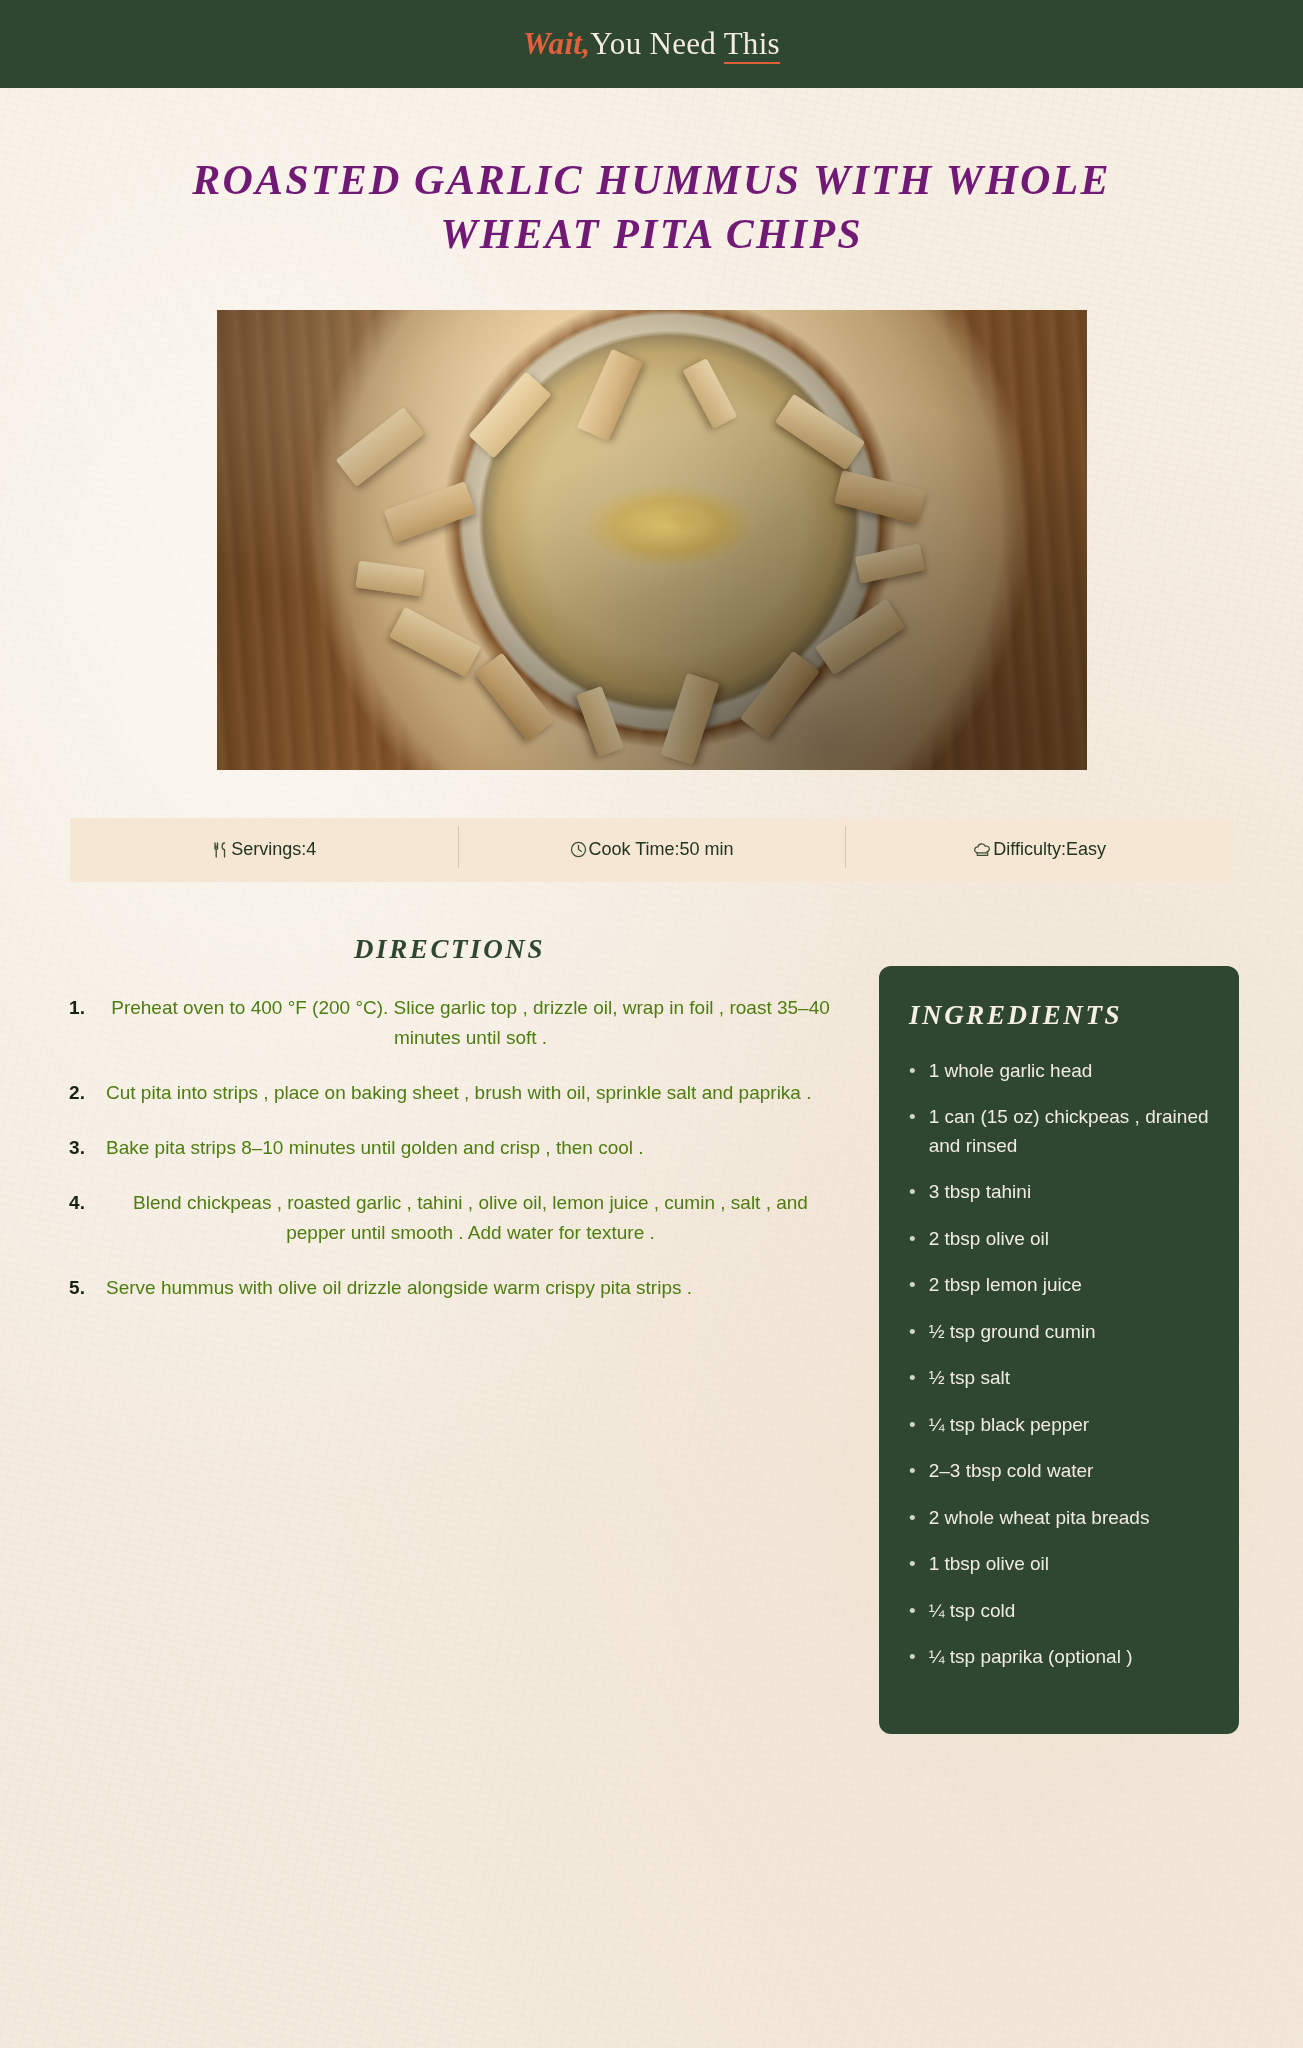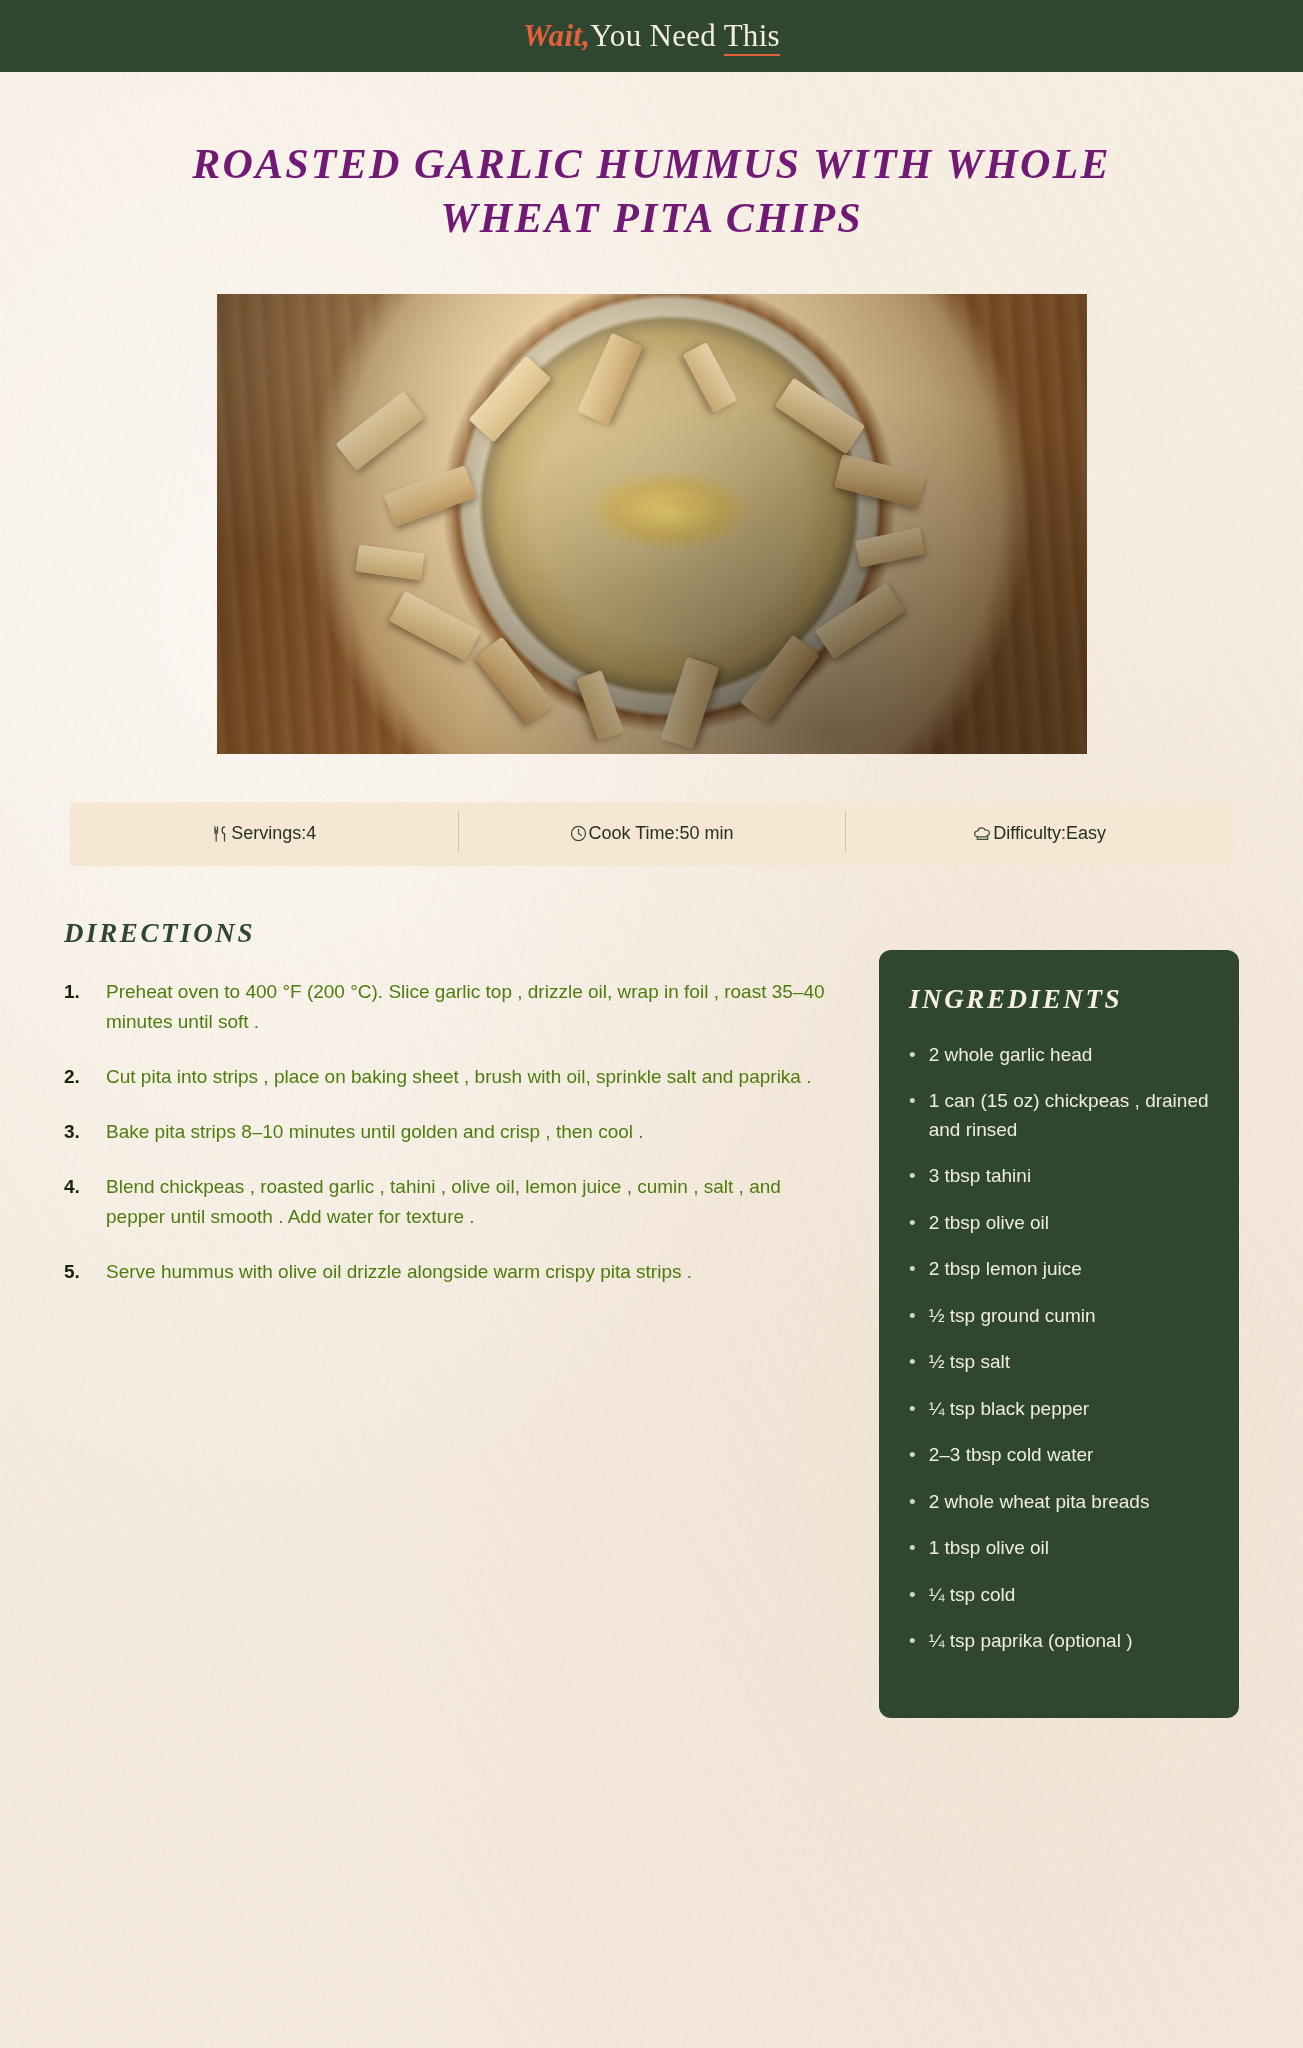--- a/index.html
+++ b/index.html
@@ -22,21 +22,21 @@
       repeating-linear-gradient(12deg, rgba(225,210,190,0.18) 0px, rgba(225,210,190,0.18) 1px, rgba(255,255,255,0) 1px, rgba(255,255,255,0) 7px),
       repeating-linear-gradient(-78deg, rgba(220,205,185,0.14) 0px, rgba(220,205,185,0.14) 1px, rgba(255,255,255,0) 1px, rgba(255,255,255,0) 11px),
       linear-gradient(#f7efe4, #f3e9dc);
     pointer-events: none;
     z-index: 0;
   }
   .page { position: relative; z-index: 1; }
 
   
   .site-header {
-    height: 72px;
+    height: 88px;
     background: #2f4631;
     display: flex;
     align-items: center;
     justify-content: center;
   }
   .brand {
     font-family: "Liberation Serif", serif;
     font-size: 31px;
     color: #f3ece1;
     letter-spacing: 0.3px;
@@ -146,21 +146,21 @@
   }
   .meta-icon { display: inline-flex; align-items: center; color: #3a4d33; }
 
   
   .content {
     display: flex;
     align-items: flex-start;
     gap: 44px;
     padding: 52px 64px 90px 64px;
   }
-  .directions { flex: 1 1 auto; max-width: 790px; }
+  .directions { flex: 1 1 auto; max-width: 790px; text-align: center; }
   .section-heading {
     font-family: "Liberation Serif", serif;
     font-style: italic;
     font-weight: bold;
     letter-spacing: 2.6px;
     color: #2f4631;
     font-size: 27px;
     margin: 0 0 28px 0;
   }
   ol.steps { list-style: none; margin: 0; padding: 0; counter-reset: stepc; }
@@ -289,21 +289,21 @@
         <li>Blend chickpeas , roasted garlic , tahini , olive oil, lemon juice , cumin , salt , and pepper until smooth . Add water for texture .</li>
         <li>Serve hummus with olive oil drizzle alongside warm crispy pita strips .</li>
       </ol>
     </section>
 
     <aside class="ingredients">
       <h2 class="section-heading">INGREDIENTS</h2>
       <ul class="ing-list">
         <li>
             <span class="bullet">•</span>
-            <span>2 whole garlic head</span>
+            <span>1 whole garlic head</span>
           </li>
         <li>
             <span class="bullet">•</span>
             <span>1 can (15 oz) chickpeas , drained and rinsed</span>
           </li>
         <li>
             <span class="bullet">•</span>
             <span>3 tbsp tahini</span>
           </li>
         <li>

